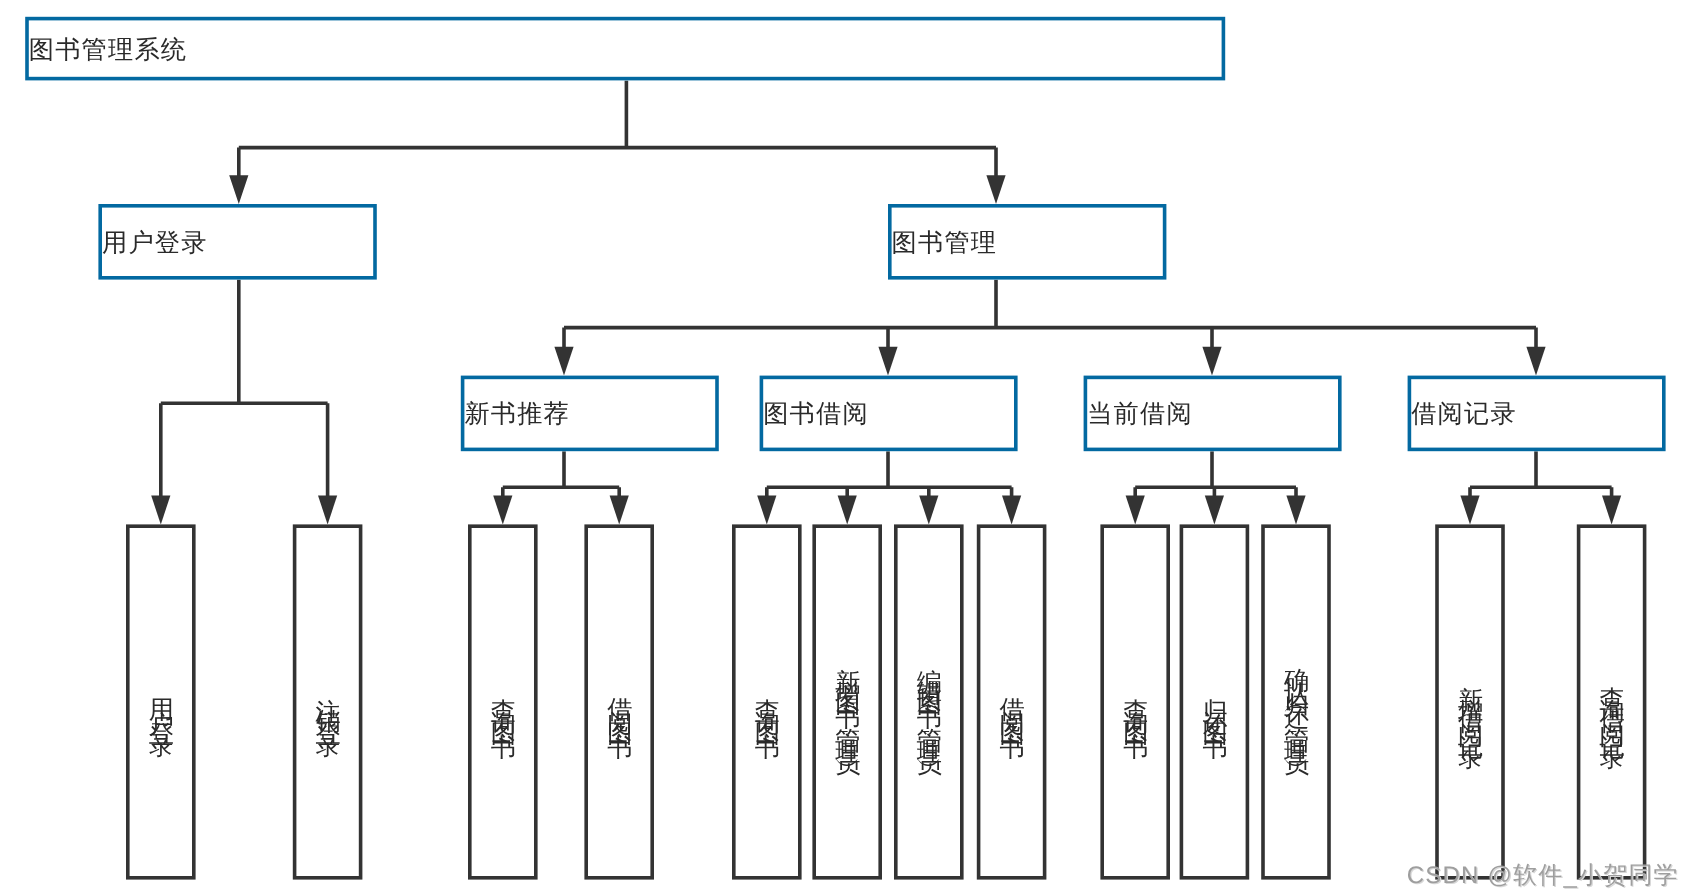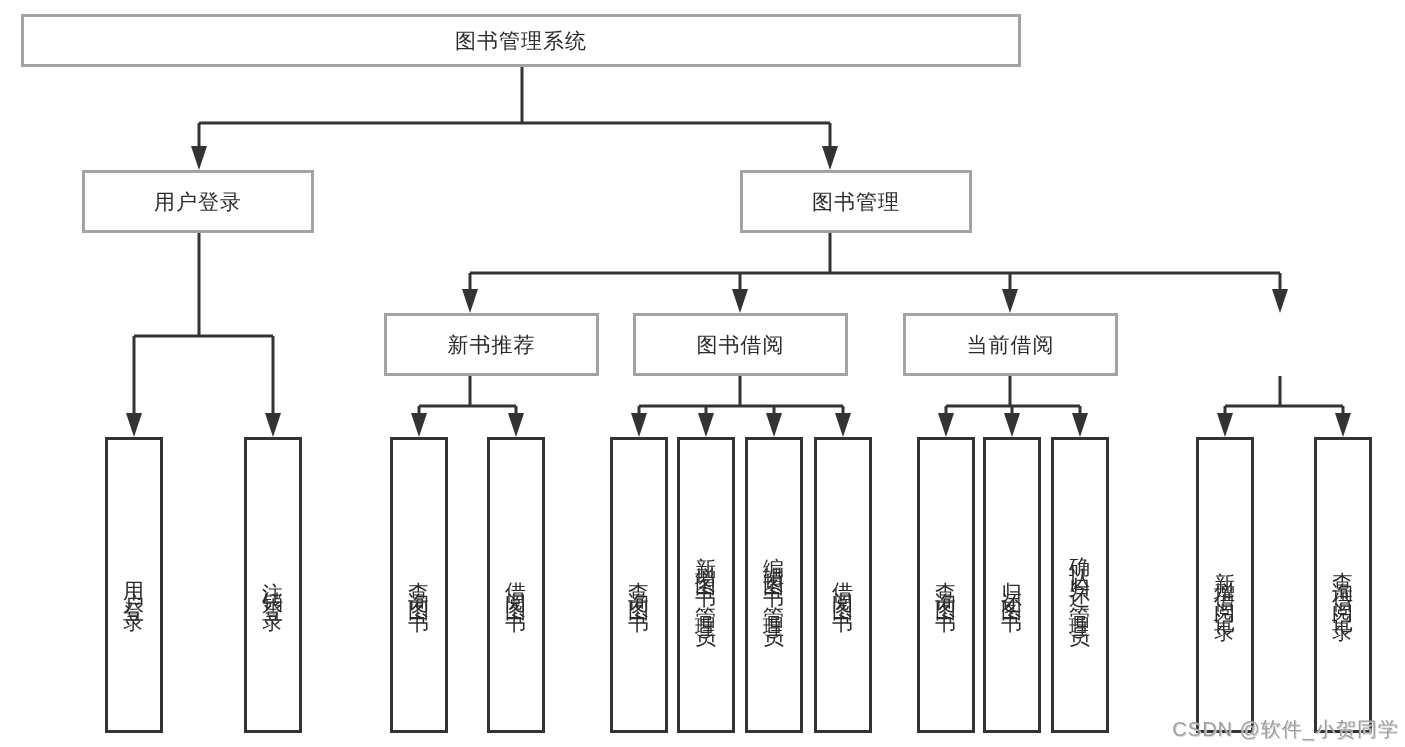--- a/index.html
+++ b/index.html
@@ -17,25 +17,25 @@
   }
   #wires {
     position: absolute;
     left: 0;
     top: 0;
     z-index: 0;
   }
   .hbox {
     position: absolute;
     box-sizing: border-box;
-    border: 3px solid #a3a3a3;
+    border: 3px solid #0369a1;
     background: #ffffff;
     display: flex;
     align-items: center;
-    justify-content: center;
+    justify-content: flex-start;
     font-size: 21px;
     color: #2a2a2a;
     letter-spacing: 1px;
     z-index: 1;
   }
   .vbox {
     position: absolute;
     box-sizing: border-box;
     border: 3px solid #333333;
     background: #ffffff;
@@ -134,20 +134,23 @@
 
   <div class="hbox row3" id="node-new-book">
     <span>新书推荐</span>
   </div>
   <div class="hbox row3" id="node-borrow">
     <span>图书借阅</span>
   </div>
   <div class="hbox row3" id="node-current">
     <span>当前借阅</span>
   </div>
+  <div class="hbox row3" id="node-records">
+    <span>借阅记录</span>
+  </div>
 
   <div class="vbox" style="left:105px">
     <span class="vtext">用户登录</span>
   </div>
   <div class="vbox" style="left:244px">
     <span class="vtext">注销登录</span>
   </div>
 
   <div class="vbox" style="left:390px">
     <span class="vtext">查询图书</span>

